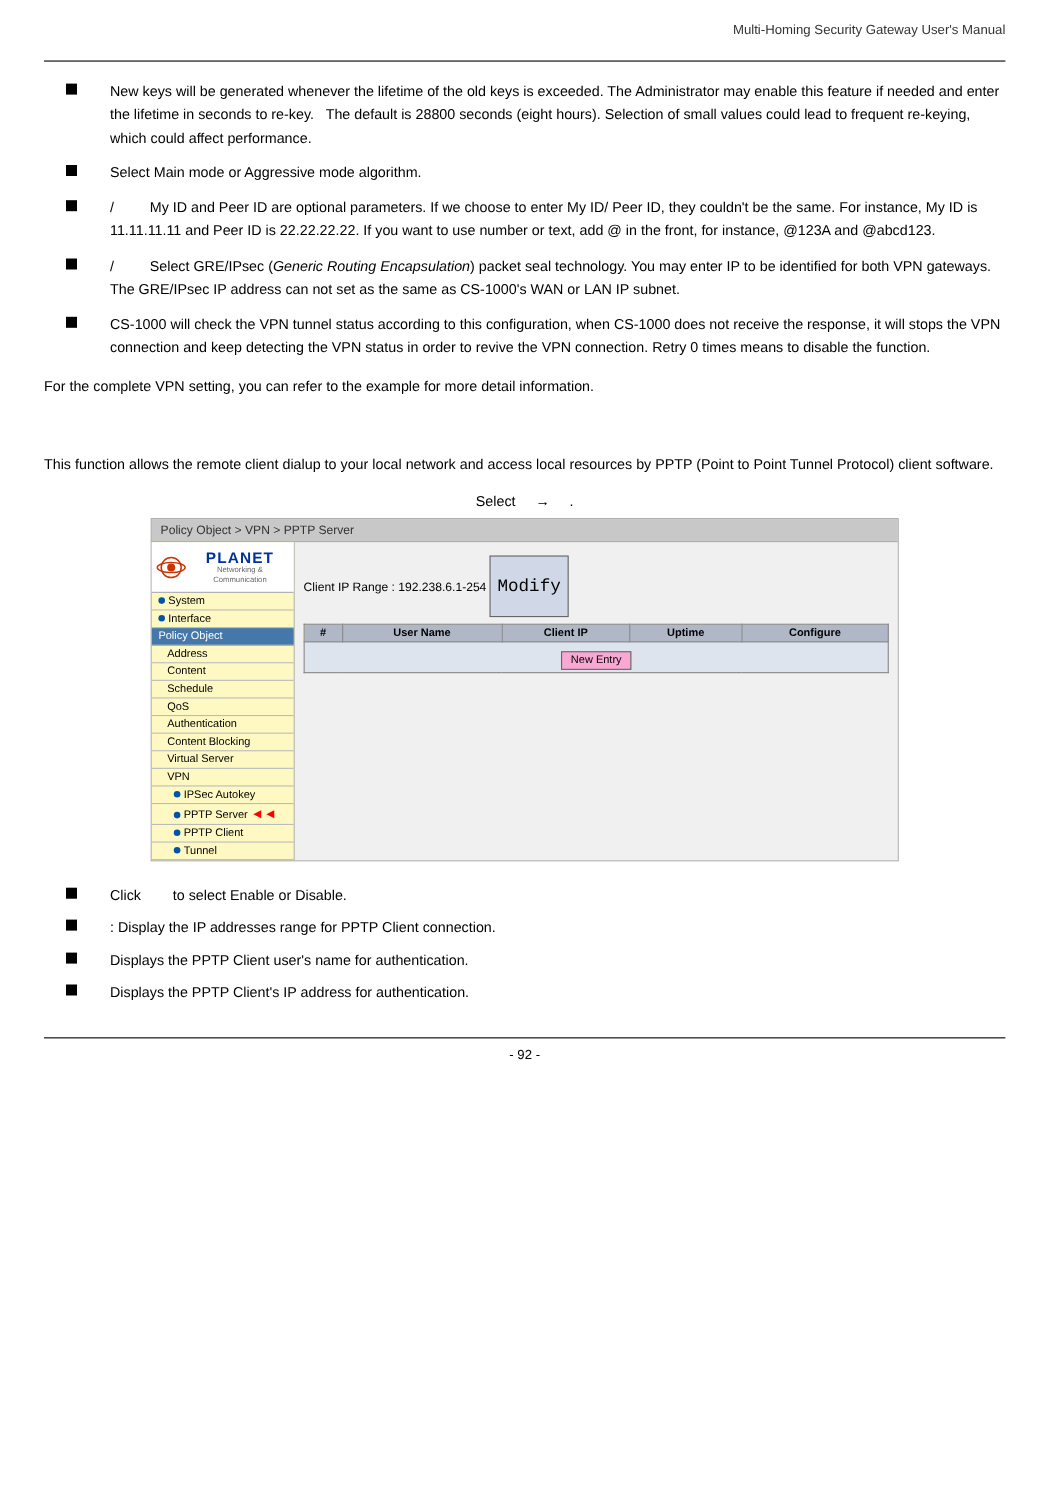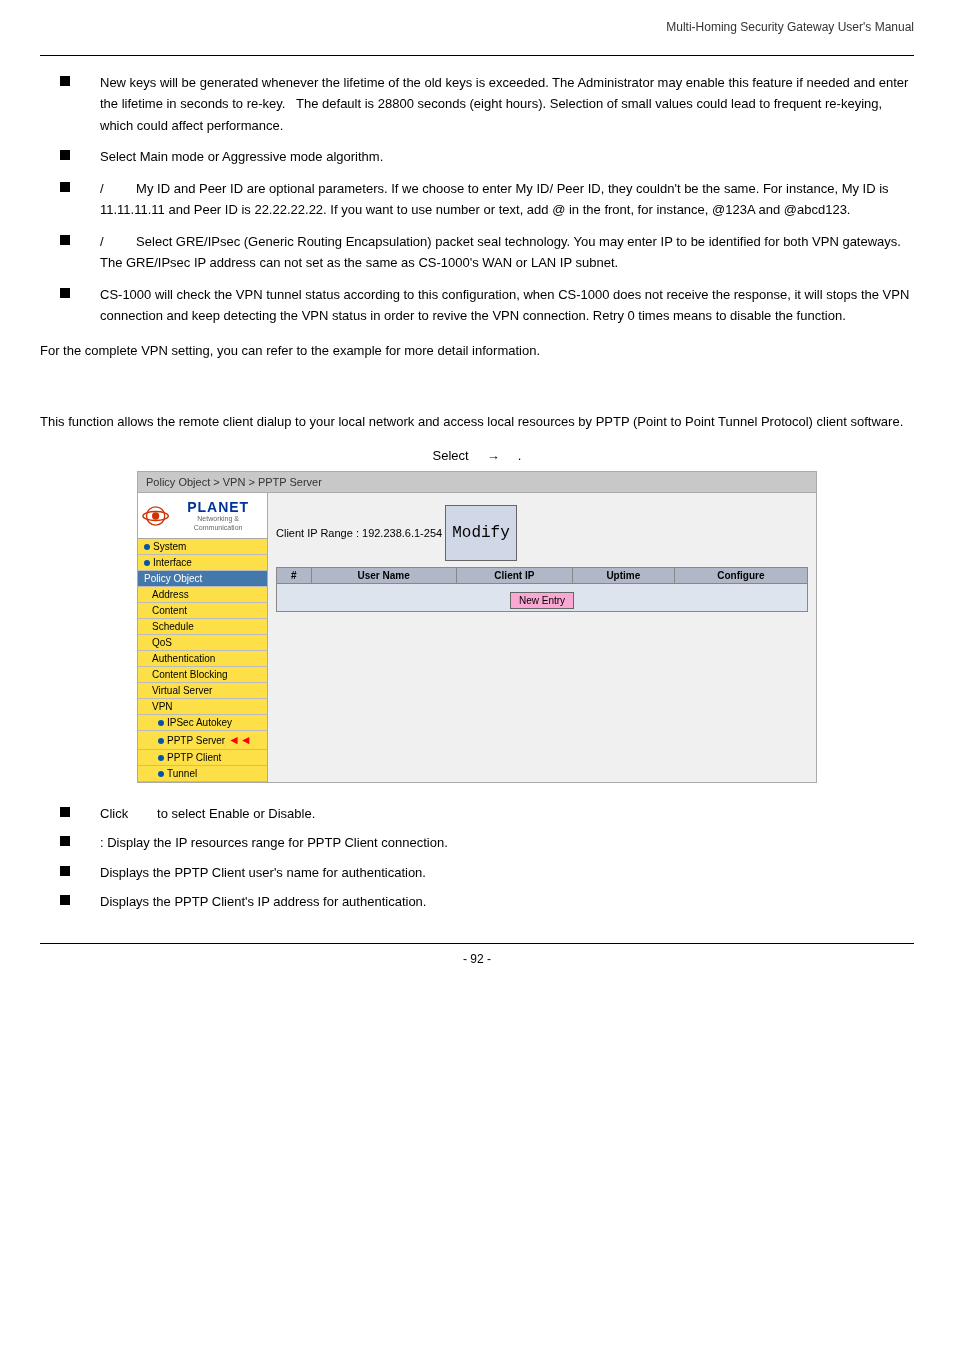--- a/index.html
+++ b/index.html
@@ -84,21 +84,21 @@
       border-bottom: 1px solid #aaa;
     }
 
     .ui-body {
       display: flex;
     }
 
     
     .ui-sidebar {
       width: 130px;
-      background: #fde047;
+      background: #fef9c3;
       border-right: 1px solid #aaa;
       font-size: 10px;
     }
 
     .sidebar-logo {
       background: #fff;
       padding: 6px 4px;
       border-bottom: 1px solid #aaa;
       text-align: center;
     }
@@ -237,21 +237,21 @@
       line-height: 1.55;
     }
 
     .page-footer {
       border-top: 1px solid #000;
       text-align: center;
       padding-top: 8px;
       margin-top: 30px;
       font-size: 12px;
     }
-    .italic { }
+    .italic { font-style: italic; }
   </style>
 </head>
 <body>
 
 
 
 
 <div class="page-header">
   <span>Multi-Homing  Security  Gateway  User's Manual</span>
 </div>
@@ -408,21 +408,21 @@
   <li>
     <span class="bullet-square"></span>
     <span class="bullet-text">
       Click &nbsp;&nbsp;&nbsp;&nbsp;&nbsp;&nbsp; to select Enable or Disable.
     </span>
   </li>
 
   <li>
     <span class="bullet-square"></span>
     <span class="bullet-text">
-      : Display the IP resources range for PPTP Client connection.
+      : Display the IP addresses range for PPTP Client connection.
     </span>
   </li>
 
   <li>
     <span class="bullet-square"></span>
     <span class="bullet-text">
       Displays the PPTP Client user's name for authentication.
     </span>
   </li>
 

